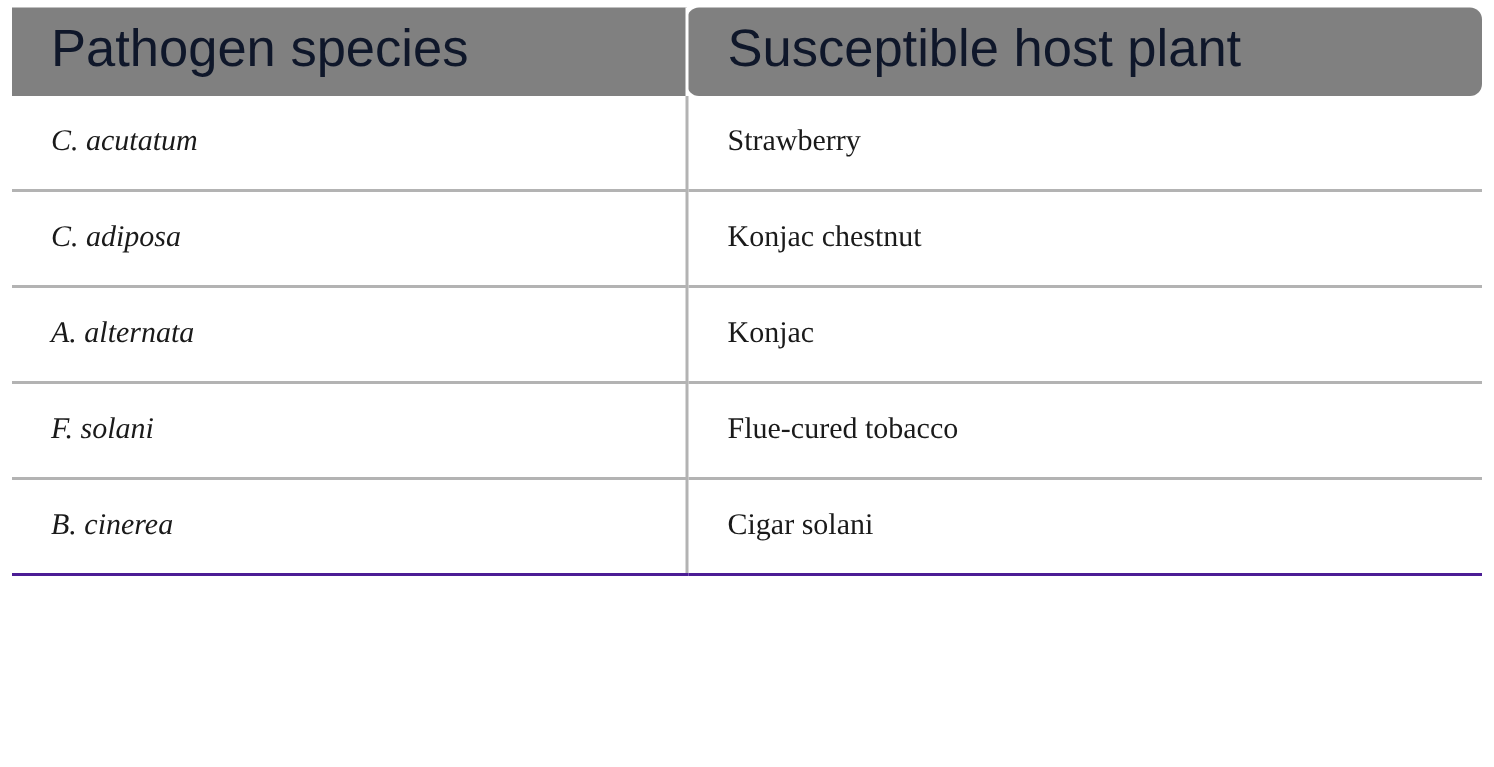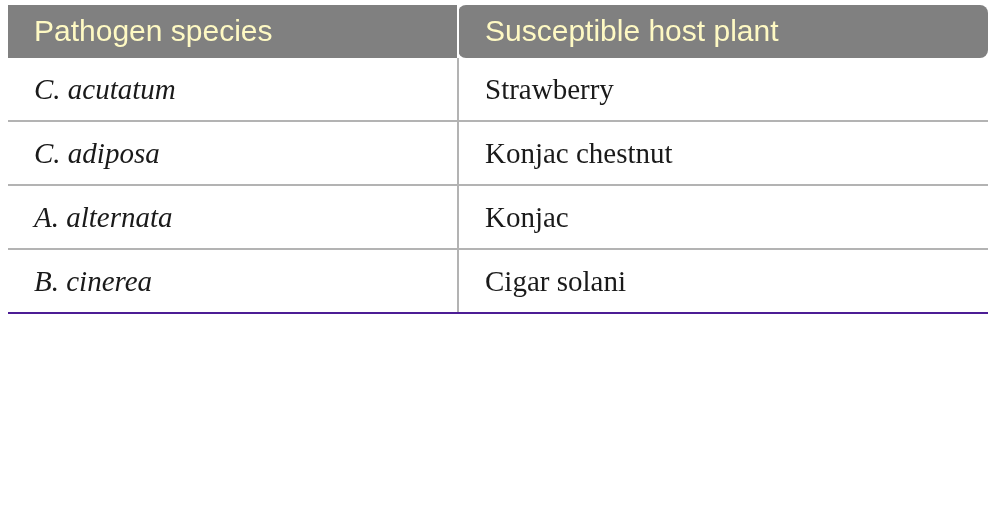--- a/index.html
+++ b/index.html
@@ -22,38 +22,38 @@
   table.pathogen-table {
     width: 980px;
     border-collapse: collapse;
     table-layout: fixed;
   }
   table.pathogen-table col.col-species { width: 450px; }
   table.pathogen-table col.col-host { width: 530px; }
 
   thead th {
     background: #808080;
-    color: #fef9c3;
+    color: #0f172a;
     font-family: "Liberation Sans", sans-serif;
     font-weight: 400;
-    font-size: 30px;
+    font-size: 35px;
     line-height: 1.1;
     text-align: left;
     padding: 9px 0 11px 26px;
     border: none;
     vertical-align: middle;
   }
   thead th.th-host {
     padding-left: 26px;
     border-left: 2px solid #ffffff;
     border-radius: 8px;
   }
 
   tbody td {
-    font-size: 29px;
+    font-size: 20px;
     color: #1a1a1a;
     padding: 14px 0 14px 26px;
     border-bottom: 2px solid #b3b3b3;
     vertical-align: middle;
     height: 34px;
   }
   tbody td.cell-species {
     font-style: italic;
   }
   tbody td.cell-host {
@@ -86,18 +86,22 @@
       </tr>
       <tr>
         <td class="cell-species">C. adiposa</td>
         <td class="cell-host">Konjac chestnut</td>
       </tr>
       <tr>
         <td class="cell-species">A. alternata</td>
         <td class="cell-host">Konjac</td>
       </tr>
       <tr>
+        <td class="cell-species">F. solani</td>
+        <td class="cell-host">Flue-cured tobacco</td>
+      </tr>
+      <tr>
         <td class="cell-species">B. cinerea</td>
         <td class="cell-host">Cigar solani</td>
       </tr>
     </tbody>
   </table>
 </div>
 
 </body></html>

